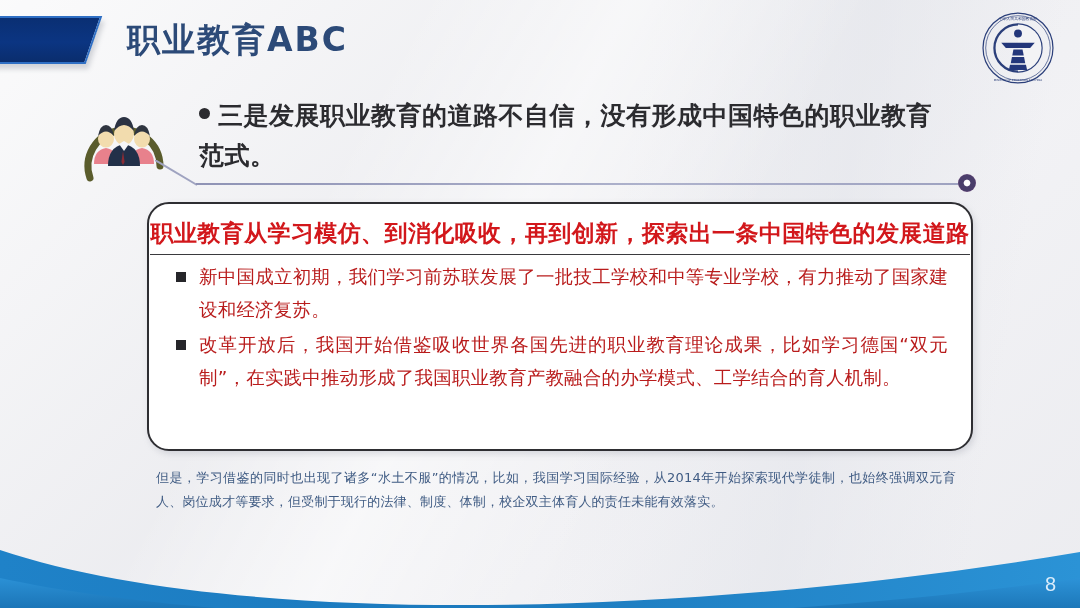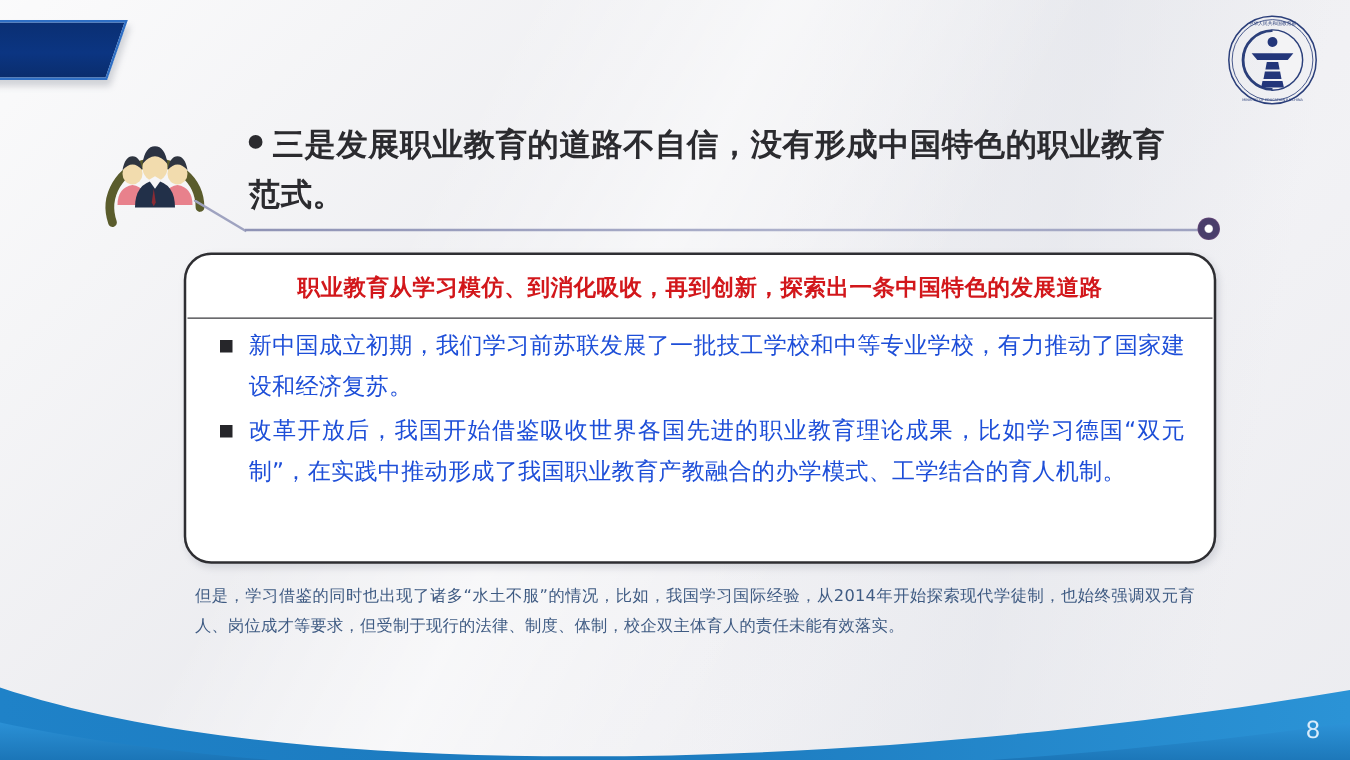--- a/index.html
+++ b/index.html
@@ -130,21 +130,21 @@
     border: 2px solid #2e2e32;
     border-radius: 22px;
     box-shadow: 2px 3px 6px rgba(140,144,158,0.28);
   }
   .box-title {
     position: absolute;
     left: 0;
     top: 14px;
     width: 100%;
     text-align: center;
-    font-size: 18px;
+    font-size: 23px;
     font-weight: bold;
     color: #d2171b;
     letter-spacing: 0.4px;
     white-space: nowrap;
   }
   .box-divider {
     position: absolute;
     left: 1px;
     top: 50px;
     width: calc(100% - 2px);
@@ -165,21 +165,21 @@
   .bullet-mark {
     flex: 0 0 auto;
     width: 10px;
     height: 10px;
     background: #26262a;
     margin: 11px 13px 0 0;
   }
   .bullet-text {
     flex: 1 1 auto;
     font-size: 18.5px;
-    color: #1d4ed8;
+    color: #b91c1c;
     line-height: 1.78;
     text-align: justify;
     letter-spacing: 0.2px;
   }
 
   
   .foot-para {
     position: absolute;
     left: 156px;
     top: 466px;
@@ -209,20 +209,21 @@
     font-family: "Liberation Sans", sans-serif;
   }
 </style>
 </head>
 <body>
 
 <div id="slide">
 
   <div class="corner-tag"></div>
 
+  <div class="slide-title">职业教育ABC</div>
 
   <svg class="moe-logo" viewBox="0 0 100 100">
     <circle cx="50" cy="50" r="46" fill="none" stroke="#2b3f7a" stroke-width="1.6"></circle>
     <circle cx="50" cy="50" r="42.5" fill="none" stroke="#2b3f7a" stroke-width="0.9"></circle>
     <circle cx="50" cy="50" r="31" fill="none" stroke="#2b3f7a" stroke-width="3"></circle>
     <path d="M50 19 A31 31 0 0 1 50 81" fill="#f3f3f5" stroke="none"></path>
     <circle cx="50" cy="31" r="5.2" fill="#23367a"></circle>
     <path d="M28 43 H72 L66 50 H34 Z" fill="#23367a"></path>
     <path d="M44 52 H56 L57.5 60 H42.5 Z" fill="#23367a"></path>
     <path d="M42 62 H58 L59.5 70 H40.5 Z" fill="#23367a"></path>

